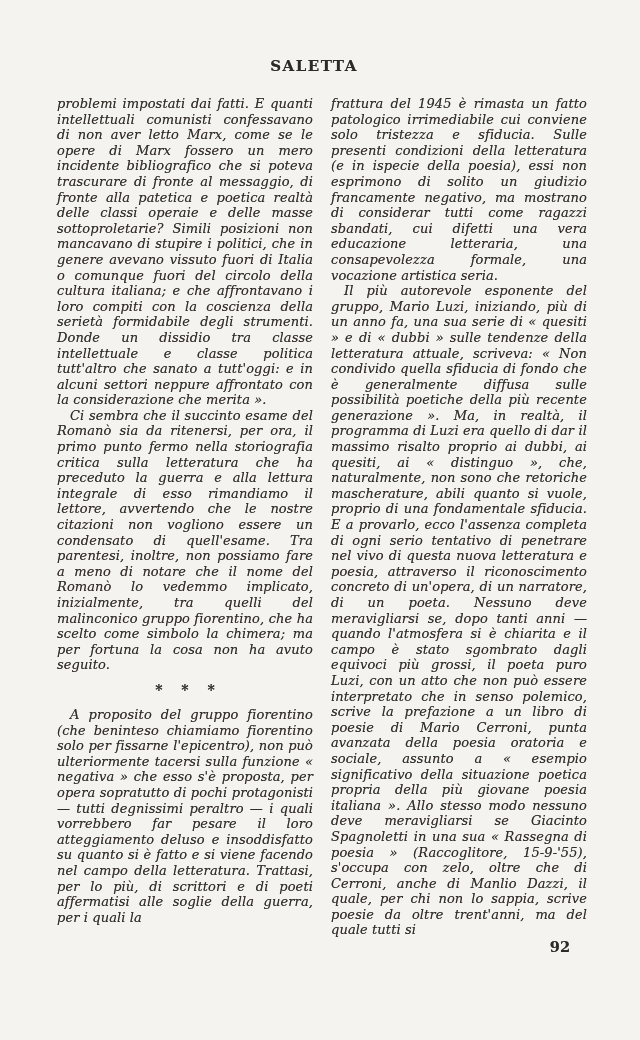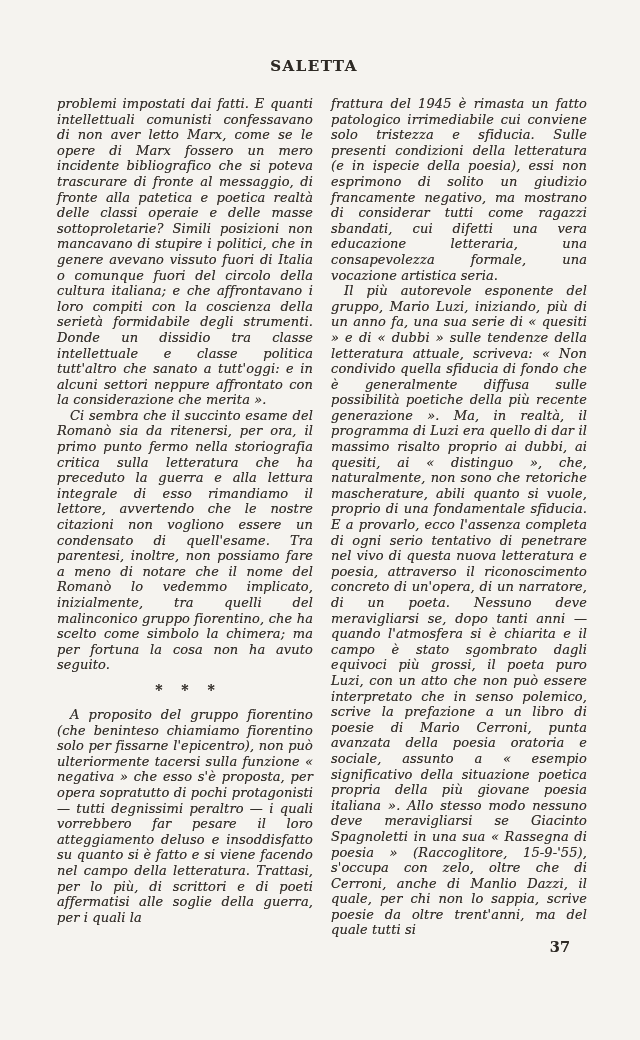--- a/index.html
+++ b/index.html
@@ -96,15 +96,15 @@
       <p class="indent">A proposito del gruppo fiorentino (che beninteso chiamiamo fiorentino solo per fissarne l'epicentro), non può ulteriormente tacersi sulla funzione « negativa » che esso s'è proposta, per opera sopratutto di pochi protagonisti — tutti degnissimi peraltro — i quali vorrebbero far pesare il loro atteggiamento deluso e insoddisfatto su quanto si è fatto e si viene facendo nel campo della letteratura. Trattasi, per lo più, di scrittori e di poeti affermatisi alle soglie della guerra, per i quali la</p>
     </div>
 
     <div class="col">
       <p class="noindent">frattura del 1945 è rimasta un fatto patologico irrimediabile cui conviene solo tristezza e sfiducia. Sulle presenti condizioni della letteratura (e in ispecie della poesia), essi non esprimono di solito un giudizio francamente negativo, ma mostrano di considerar tutti come ragazzi sbandati, cui difetti una vera educazione letteraria, una consapevolezza formale, una vocazione artistica seria.</p>
       <p class="indent">Il più autorevole esponente del gruppo, Mario Luzi, iniziando, più di un anno fa, una sua serie di « quesiti » e di « dubbi » sulle tendenze della letteratura attuale, scriveva: « Non condivido quella sfiducia di fondo che è generalmente diffusa sulle possibilità poetiche della più recente generazione ». Ma, in realtà, il programma di Luzi era quello di dar il massimo risalto proprio ai dubbi, ai quesiti, ai « distinguo », che, naturalmente, non sono che retoriche mascherature, abili quanto si vuole, proprio di una fondamentale sfiducia. E a provarlo, ecco l'assenza completa di ogni serio tentativo di penetrare nel vivo di questa nuova letteratura e poesia, attraverso il riconoscimento concreto di un'opera, di un narratore, di un poeta. Nessuno deve meravigliarsi se, dopo tanti anni — quando l'atmosfera si è chiarita e il campo è stato sgombrato dagli equivoci più grossi, il poeta puro Luzi, con un atto che non può essere interpretato che in senso polemico, scrive la prefazione a un libro di poesie di Mario Cerroni, punta avanzata della poesia oratoria e sociale, assunto a « esempio significativo della situazione poetica propria della più giovane poesia italiana ». Allo stesso modo nessuno deve meravigliarsi se Giacinto Spagnoletti in una sua « Rassegna di poesia » (Raccoglitore, 15-9-'55), s'occupa con zelo, oltre che di Cerroni, anche di Manlio Dazzi, il quale, per chi non lo sappia, scrive poesie da oltre trent'anni, ma del quale tutti si</p>
     </div>
 
   </div>
 
-  <div class="page-number">37</div>
+  <div class="page-number">92</div>
 
 </div>
 
 </body></html>

